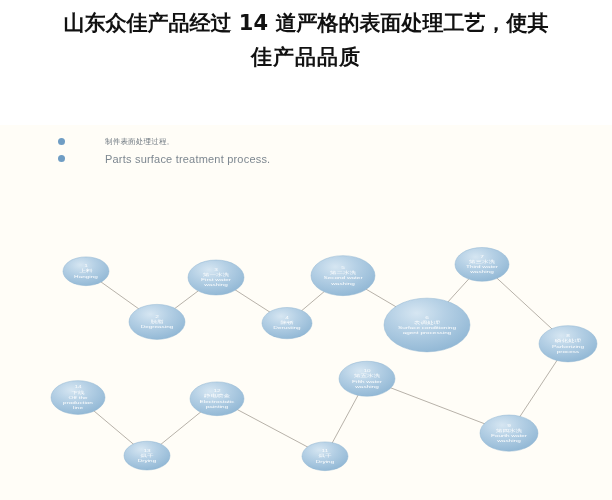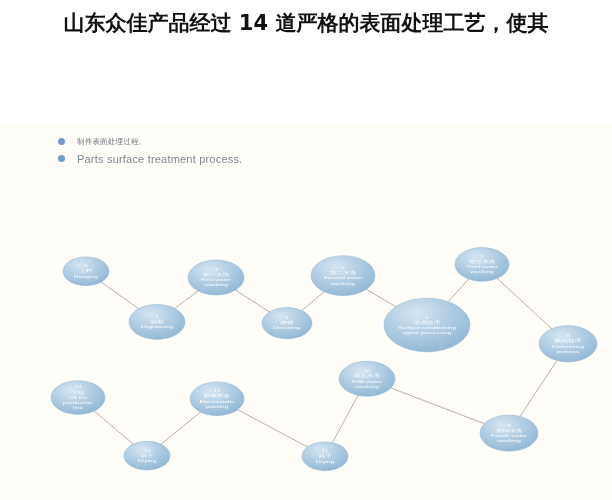--- a/index.html
+++ b/index.html
@@ -49,20 +49,21 @@
     position: absolute;
     left: 58px;
     top: 9px;
     width: 260px;
   }
   .legend-row {
     display: flex;
     align-items: center;
     height: 15px;
     margin-bottom: 2px;
+    gap: 28px;
   }
   .legend-dot {
     width: 7px;
     height: 7px;
     border-radius: 50%;
     background: #6f9dc4;
     margin-right: 12px;
     flex: 0 0 auto;
   }
   .legend-label {
@@ -112,20 +113,21 @@
     font-size: 6.4px;
     text-anchor: middle;
     font-family: "Liberation Sans", sans-serif;
   }
 </style>
 </head>
 <body>
 
 <div id="headline">
   <span class="hl-line l1">山东众佳产品经过 14 道严格的表面处理工艺，使其</span>
+  <span class="hl-line l3">佳产品品质</span>
 </div>
 
 <div id="diagram-panel">
 
   <div id="legend">
     <div class="legend-row">
       <span class="legend-dot"></span>
       <span class="legend-label cn">制件表面处理过程。</span>
     </div>
     <div class="legend-row">

